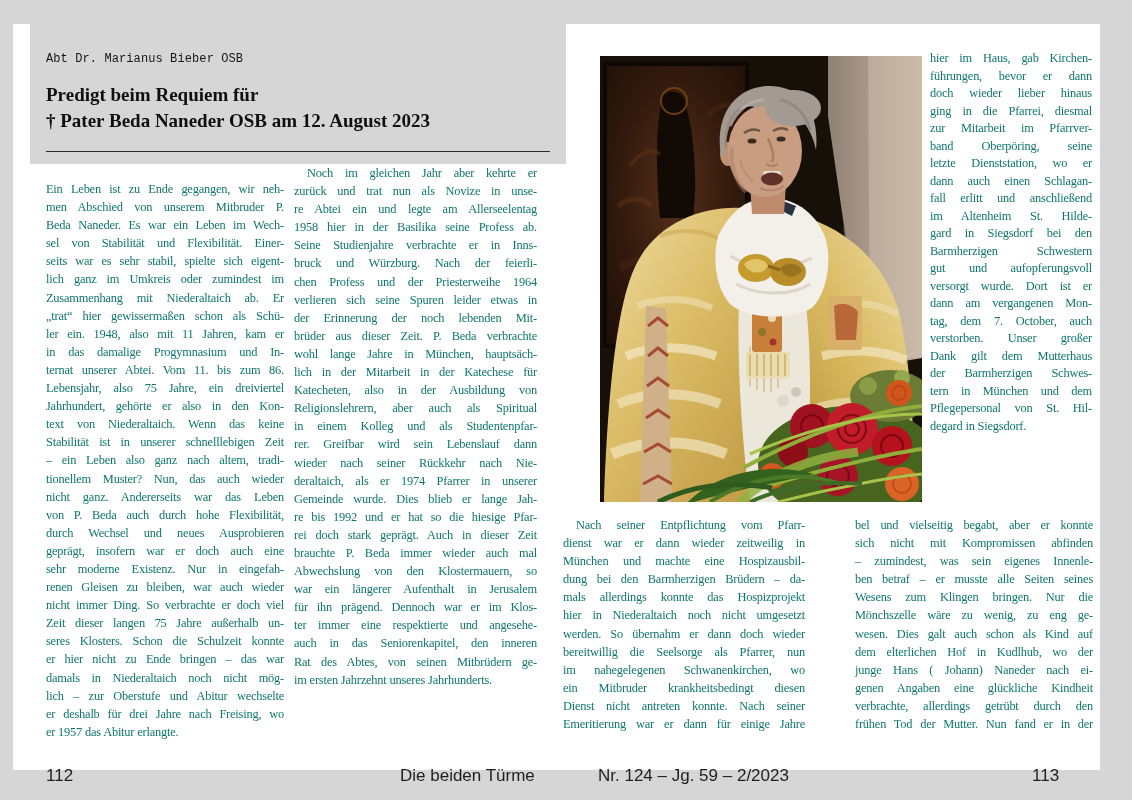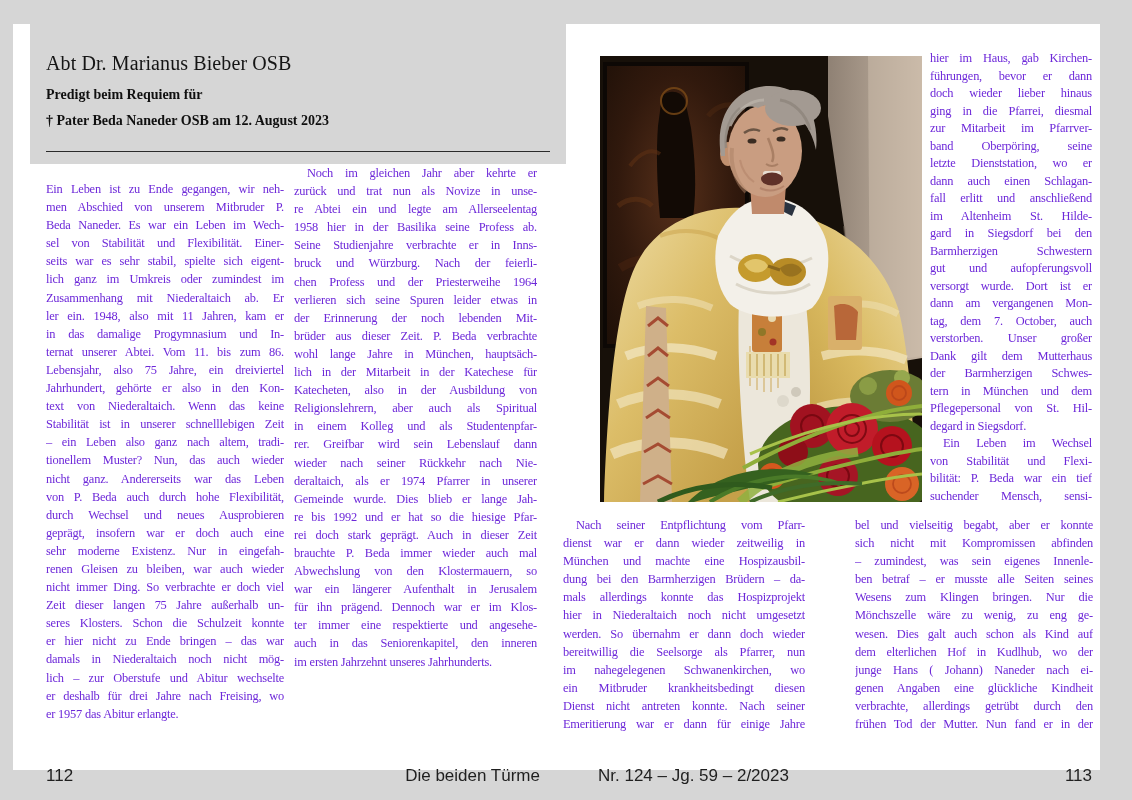--- a/index.html
+++ b/index.html
@@ -11,55 +11,55 @@
   }
   .abs{position:absolute;}
   #page-spread{
     left:13px;top:24px;width:1087px;height:746px;background:#ffffff;
   }
   #title-box{
     left:30px;top:0;width:536px;height:164px;background:#d6d6d6;
   }
   #byline{
     left:46px;top:52px;width:480px;
-    font-family:Liberation Serif, serif;
-    font-size:20px;color:#151515;letter-spacing:0.1px;
+    font-family:Liberation Mono, monospace;
+    font-size:12px;color:#151515;letter-spacing:0.1px;
   }
   #article-title{
     left:46px;top:82px;width:500px;
-    font-size:14px;font-weight:bold;line-height:26px;color:#101010;
+    font-size:19px;font-weight:bold;line-height:26px;color:#101010;
   }
   #title-divider{
     left:46px;top:151px;width:504px;height:0;border-top:1.2px solid #2a2a2a;
   }
   .col{
     font-size:12.4px;line-height:18.1px;letter-spacing:-0.2px;
-    text-align:justify;color:#6d28d9;
+    text-align:justify;color:#0f766e;
   }
   .col .line{
     height:18.1px;overflow:hidden;
     text-align:justify;text-align-last:justify;
   }
   .col .line.flush{text-align-last:left;}
   .col .line.indent{text-indent:13px;}
   .col .para{margin:0;}
   #left-col-1{left:46px;top:180px;width:238px;}
   #left-col-2{left:294px;top:164px;width:243px;}
   #side-col{left:930px;top:50px;width:162px;}
   #side-col .line{height:17.5px;line-height:17.5px;}
   #bottom-left-col{left:563px;top:516px;width:242px;}
   #bottom-right-col{left:855px;top:516px;width:238px;}
   .footer{
     font-family:"Liberation Sans","DejaVu Sans",sans-serif;
     font-size:17px;color:#1f1f1f;top:766px;
   }
   #footer-left-num{left:46px;width:60px;}
-  #footer-journal{left:400px;width:140px;text-align:right;}
+  #footer-journal{left:400px;width:140px;text-align:left;}
   #footer-issue{left:598px;width:220px;}
-  #footer-right-num{left:1032px;width:60px;text-align:right;}
+  #footer-right-num{left:1032px;width:60px;}
   #photo-frame{left:600px;top:56px;width:322px;height:446px;}
   #photo-frame svg{display:block;}
 </style>
 </head>
 <body>
 
 <div id="page-spread" class="abs"></div>
 
 <div id="title-box" class="abs"></div>
 <div id="byline" class="abs">Abt Dr. Marianus Bieber OSB</div>
@@ -71,20 +71,21 @@
 
 <div id="left-col-1" class="abs col">
     <div class="para">
       <div class="line">Ein Leben ist zu Ende gegangen, wir neh-</div>
       <div class="line">men Abschied von unserem Mitbruder P.</div>
       <div class="line">Beda Naneder. Es war ein Leben im Wech-</div>
       <div class="line">sel von Stabilität und Flexibilität. Einer-</div>
       <div class="line">seits war es sehr stabil, spielte sich eigent-</div>
       <div class="line">lich ganz im Umkreis oder zumindest im</div>
       <div class="line">Zusammenhang mit Niederaltaich ab. Er</div>
+      <div class="line">„trat“ hier gewissermaßen schon als Schü-</div>
       <div class="line">ler ein. 1948, also mit 11 Jahren, kam er</div>
       <div class="line">in das damalige Progymnasium und In-</div>
       <div class="line">ternat unserer Abtei. Vom 11. bis zum 86.</div>
       <div class="line">Lebensjahr, also 75 Jahre, ein dreiviertel</div>
       <div class="line">Jahrhundert, gehörte er also in den Kon-</div>
       <div class="line">text von Niederaltaich. Wenn das keine</div>
       <div class="line">Stabilität ist in unserer schnelllebigen Zeit</div>
       <div class="line">– ein Leben also ganz nach altem, tradi-</div>
       <div class="line">tionellem Muster? Nun, das auch wieder</div>
       <div class="line">nicht ganz. Andererseits war das Leben</div>
@@ -125,20 +126,21 @@
       <div class="line">deraltaich, als er 1974 Pfarrer in unserer</div>
       <div class="line">Gemeinde wurde. Dies blieb er lange Jah-</div>
       <div class="line">re bis 1992 und er hat so die hiesige Pfar-</div>
       <div class="line">rei doch stark geprägt. Auch in dieser Zeit</div>
       <div class="line">brauchte P. Beda immer wieder auch mal</div>
       <div class="line">Abwechslung von den Klostermauern, so</div>
       <div class="line">war ein längerer Aufenthalt in Jerusalem</div>
       <div class="line">für ihn prägend. Dennoch war er im Klos-</div>
       <div class="line">ter immer eine respektierte und angesehe-</div>
       <div class="line">auch in das Seniorenkapitel, den inneren</div>
+      <div class="line">Rat des Abtes, von seinen Mitbrüdern ge-</div>
       <div class="line flush">im ersten Jahrzehnt unseres Jahrhunderts.</div>
     </div>
   </div>
 
 <div id="photo-frame" class="abs" title="Pater Beda Naneder im goldenen Messgewand vor dunklem Altarbild, mit Blumenstrauß aus roten und orangen Rosen">
   <svg viewBox="0 0 322 446" width="322" height="446">
     <defs>
       <radialGradient id="paintg" cx="0.5" cy="0.45" r="0.75">
         <stop offset="0" stop-color="#57301a"></stop>
         <stop offset="0.55" stop-color="#31190d"></stop>
@@ -335,26 +337,20 @@
       <div class="line">versorgt wurde. Dort ist er</div>
       <div class="line">dann am vergangenen Mon-</div>
       <div class="line">tag, dem 7. October, auch</div>
       <div class="line">verstorben. Unser großer</div>
       <div class="line">Dank gilt dem Mutterhaus</div>
       <div class="line">der Barmherzigen Schwes-</div>
       <div class="line">tern in München und dem</div>
       <div class="line">Pflegepersonal von St. Hil-</div>
       <div class="line flush">degard in Siegsdorf.</div>
     </div>
-    <div class="para">
-      <div class="line indent">Ein Leben im Wechsel</div>
-      <div class="line">von Stabilität und Flexi-</div>
-      <div class="line">bilität: P. Beda war ein tief</div>
-      <div class="line">suchender Mensch, sensi-</div>
-    </div>
   </div>
 <div id="bottom-left-col" class="abs col">
     <div class="para">
       <div class="line indent">Nach seiner Entpflichtung vom Pfarr-</div>
       <div class="line">dienst war er dann wieder zeitweilig in</div>
       <div class="line">München und machte eine Hospizausbil-</div>
       <div class="line">dung bei den Barmherzigen Brüdern – da-</div>
       <div class="line">mals allerdings konnte das Hospizprojekt</div>
       <div class="line">hier in Niederaltaich noch nicht umgesetzt</div>
       <div class="line">werden. So übernahm er dann doch wieder</div>

